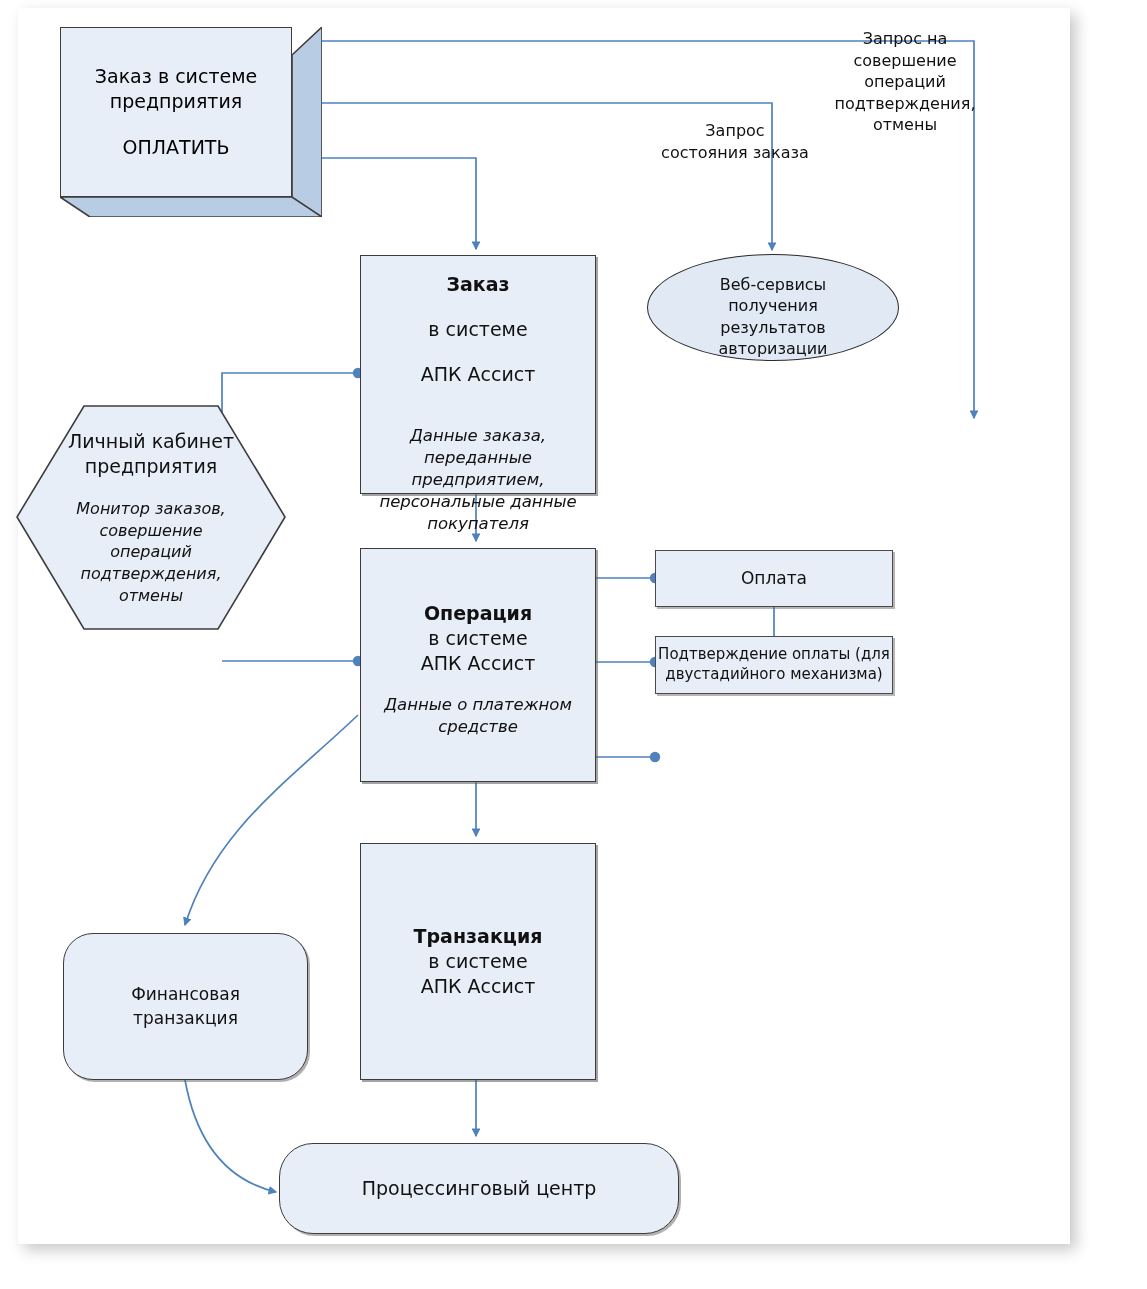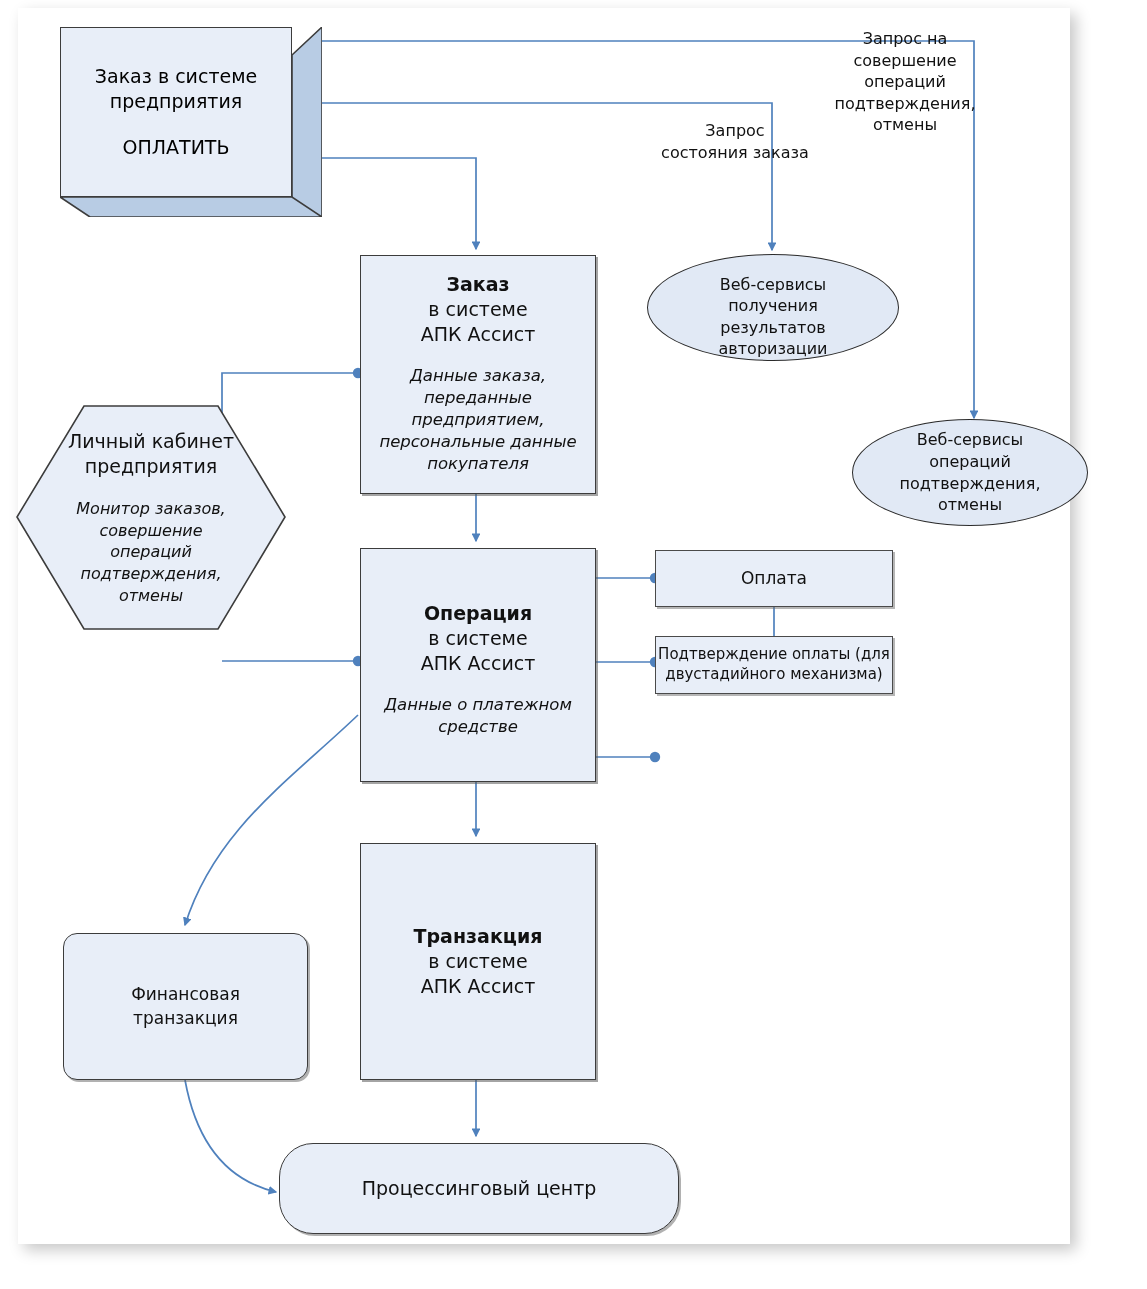--- a/index.html
+++ b/index.html
@@ -78,21 +78,21 @@
     line-height: 1.3;
   }
   .simple.small {
     font-size: 15px;
     line-height: 1.32;
   }
   
   .rounded {
     background: #e8eef8;
     border: 1.5px solid #3c3c3c;
-    border-radius: 14px;
+    border-radius: 30px;
     box-shadow: 2px 2px 0 rgba(100,100,100,0.5);
     font-size: 17px;
     line-height: 1.36;
   }
   .rounded.wide {
     border-radius: 34px;
     font-size: 19px;
   }
   
   .ellipse {
@@ -206,21 +206,21 @@
       <div class="t1">Заказ в системе</div>
       <div class="t1">предприятия</div>
       <div class="t2">ОПЛАТИТЬ</div>
     </div>
   </div>
 
   <div class="caption" style="left:820px; top:28px; width:170px;">Запрос на совершение операций подтверждения, отмены</div>
 
   <div class="caption" style="left:660px; top:120px; width:150px;">Запрос состояния заказа</div>
 
-  <div class="node proc" style="left:360px; top:255px; width:236px; height:239px; justify-content:flex-start; padding-top:16px;">
+  <div class="node proc" style="left:360px; top:255px; width:236px; height:239px; justify-content:flex-start; padding-top:16px;gap:20px;">
     <div class="hdr-bold">Заказ</div>
     <div class="hdr-rest">в системе</div>
     <div class="hdr-rest">АПК Ассист</div>
     <div class="detail">Данные заказа, переданные предприятием, персональные данные покупателя</div>
   </div>
 
   <div class="node proc" style="left:360px; top:548px; width:236px; height:234px; justify-content:flex-start; padding-top:52px;">
     <div class="hdr-bold">Операция</div>
     <div class="hdr-rest">в системе</div>
     <div class="hdr-rest">АПК Ассист</div>
@@ -243,23 +243,20 @@
       <div style="font-size:19px; line-height:1.3;">Личный кабинет</div>
       <div style="font-size:19px; line-height:1.3;">предприятия</div>
       <div style="font-style:italic; font-size:16px; line-height:1.35; margin-top:20px; padding:0 40px;">Монитор заказов, совершение операций подтверждения, отмены</div>
     </div>
   </div>
 
   <div class="node ellipse" style="left:647px; top:254px; width:252px; height:107px;justify-content:flex-end;">
     <span>Веб-сервисы получения результатов авторизации</span>
   </div>
 
-  <div class="node ellipse" style="left:852px; top:419px; width:236px; height:107px;">
-    <span>Веб-сервисы операций подтверждения, отмены</span>
-  </div>
 
   <div class="node simple" style="left:655px; top:550px; width:238px; height:57px;">
     <span>Оплата</span>
   </div>
 
   <div class="node simple small" style="left:655px; top:636px; width:238px; height:58px;">
     <span>Подтверждение оплаты (для двустадийного механизма)</span>
   </div>
 
 

